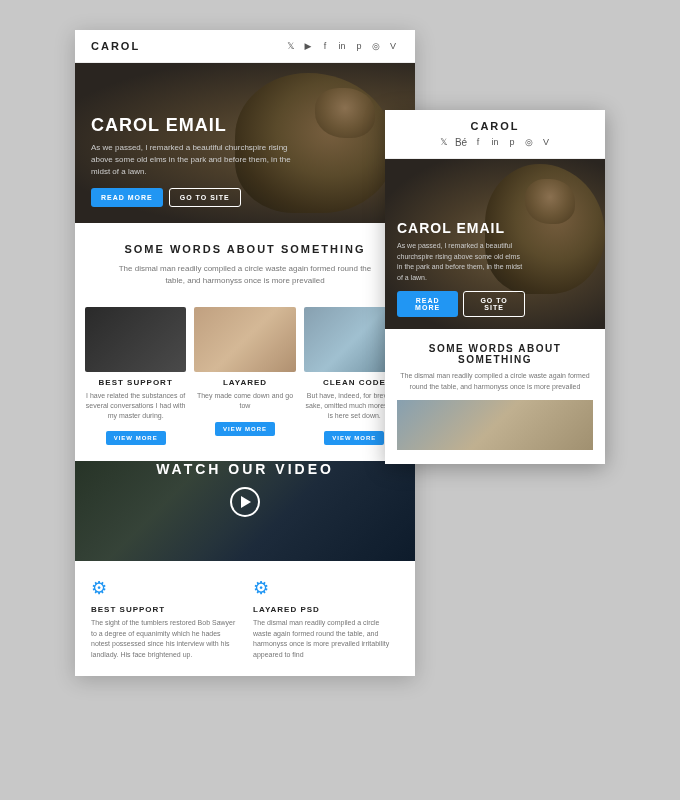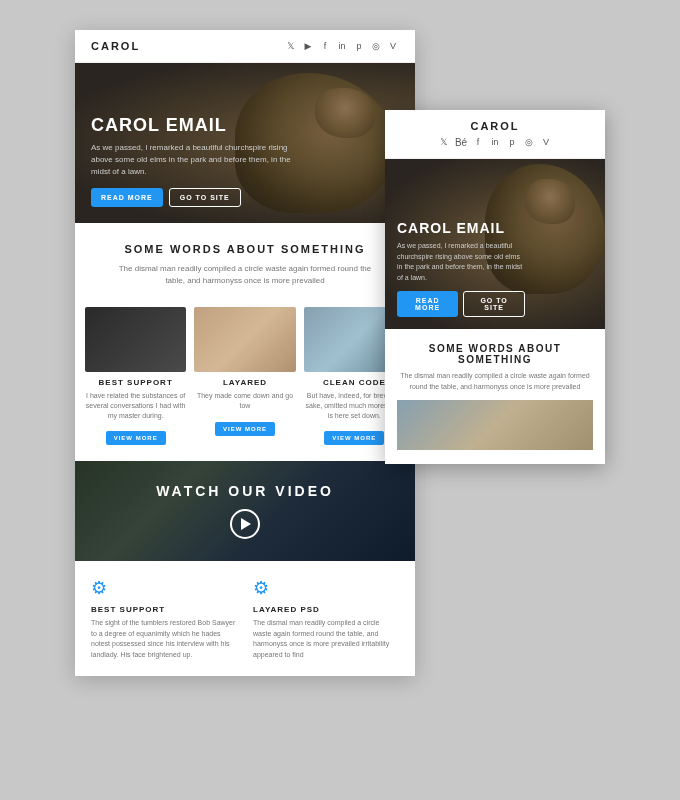--- a/index.html
+++ b/index.html
@@ -215,21 +215,20 @@
       border-radius: 2px;
       cursor: pointer;
     }
 
     
     .video-section {
       position: relative;
       height: 100px;
       background: linear-gradient(135deg, #1a1a1a 0%, #2a3040 50%, #1a2030 100%);
       display: flex;
-      align-items: center;
       justify-content: center;
       overflow: hidden;
     }
     .video-bg {
       position: absolute;
       top: 0; left: 0; right: 0; bottom: 0;
       background: 
         linear-gradient(135deg, #2a3a2a 0%, #3a4a3a 30%, #1a2a3a 60%, #0a1a2a 100%);
       opacity: 0.8;
     }

